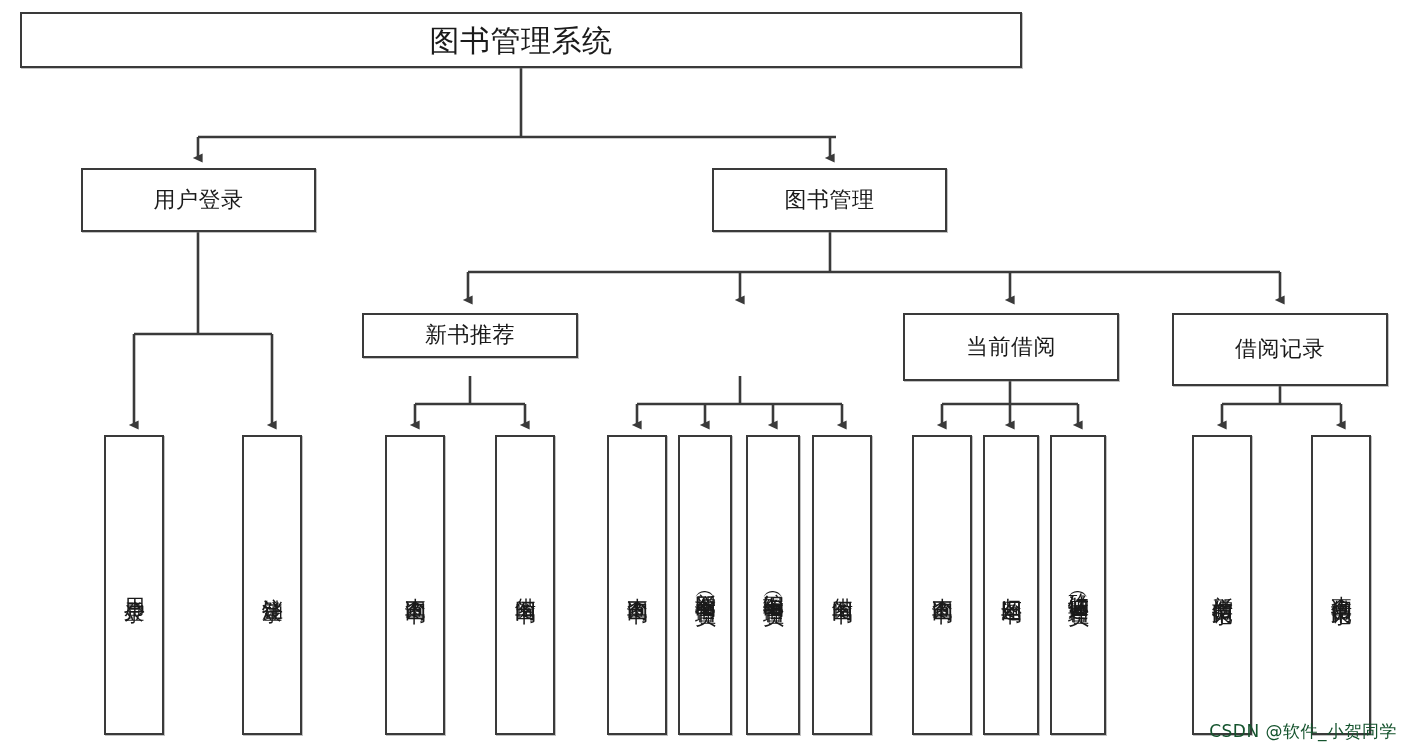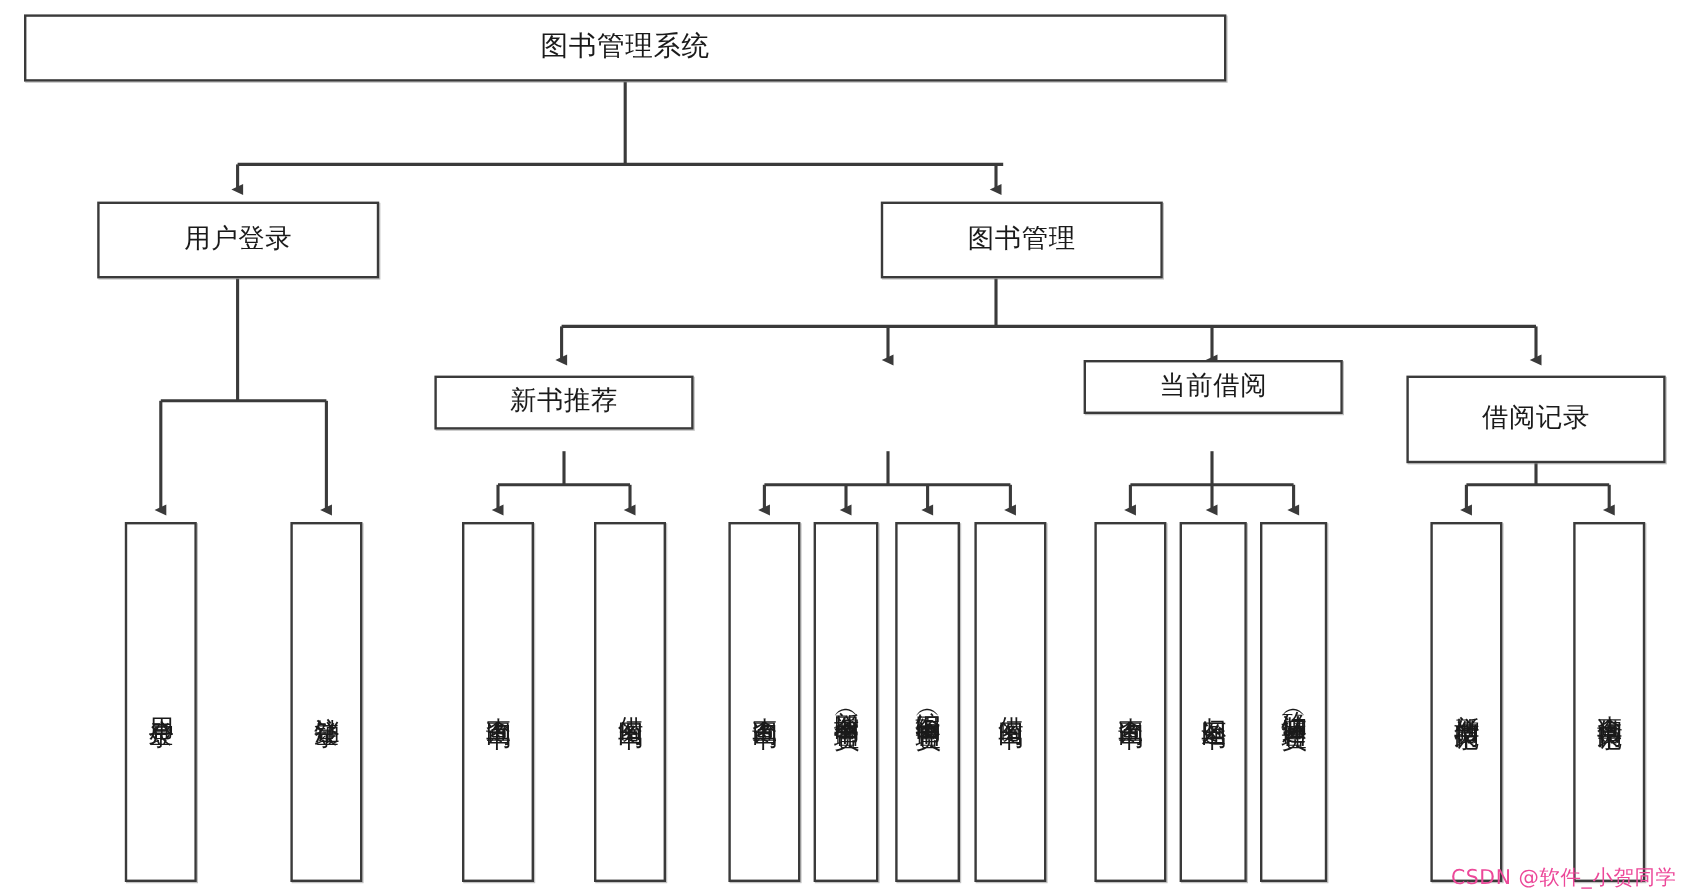--- a/index.html
+++ b/index.html
@@ -41,41 +41,41 @@
     display: block;
     text-align: center;
     letter-spacing: 0.5px;
   }
   
   .node.h .label {
     font-size: 22px;
     line-height: 1.1;
     white-space: nowrap;
   }
-  .node.root .label { font-size: 23px; }
+  .node.root .label { font-size: 30px; }
   
   .node.v {
     align-items: center;
     justify-content: center;
     padding: 6px 0;
   }
   .node.v .label {
     writing-mode: vertical-rl;
     text-orientation: upright;
     font-size: 21px;
     line-height: 1.28;
     letter-spacing: 2px;
     max-height: 100%;
   }
   .watermark {
     position: absolute;
     right: 8px;
     bottom: 4px;
     font-size: 17px;
-    color: #ec4899;
+    color: #14532d;
     white-space: nowrap;
     letter-spacing: 0.5px;
   }
 </style>
 </head>
 <body>
 
 <div id="canvas">
 
   <svg class="wires" viewBox="0 0 1405 747" xmlns="http://www.w3.org/2000/svg">
@@ -129,30 +129,30 @@
   </svg>
 
   <div class="node h root" style="left:20px; top:12px; width:1002px; height:56px;">
     <span class="label">图书管理系统</span>
   </div>
 
   <div class="node h" style="left:81px; top:168px; width:235px; height:64px;">
     <span class="label">用户登录</span>
   </div>
 
-  <div class="node h" style="left:712px; top:168px; width:235px; height:64px;margin-left:22px;">
+  <div class="node h" style="left:712px; top:168px; width:235px; height:64px;">
     <span class="label">图书管理</span>
   </div>
 
   <div class="node h" style="left:362px; top:313px; width:216px; height:45px;">
     <span class="label">新书推荐</span>
   </div>
 
 
-  <div class="node h" style="left:903px; top:300px; width:216px; height:45px;">
+  <div class="node h" style="left:903px; top:313px; width:216px; height:68px;">
     <span class="label">当前借阅</span>
   </div>
 
   <div class="node h" style="left:1172px; top:313px; width:216px; height:73px;">
     <span class="label">借阅记录</span>
   </div>
 
   <div class="node v" style="left:104px; top:435px; width:60px; height:300px;">
     <span class="label">用户登录</span>
   </div>

